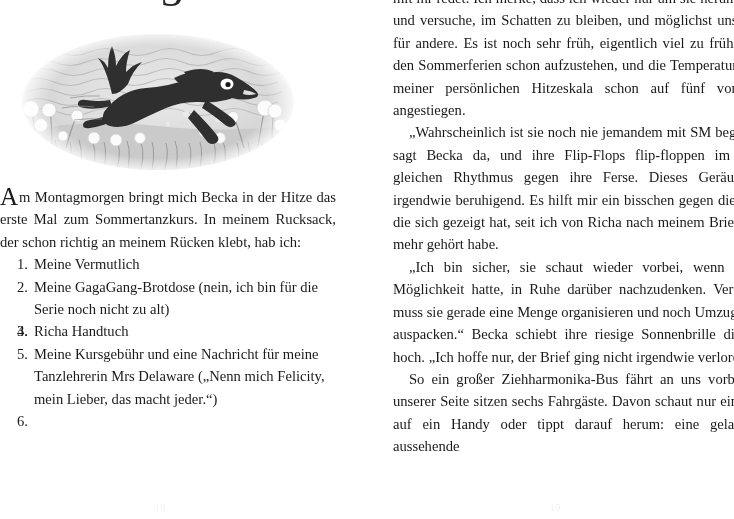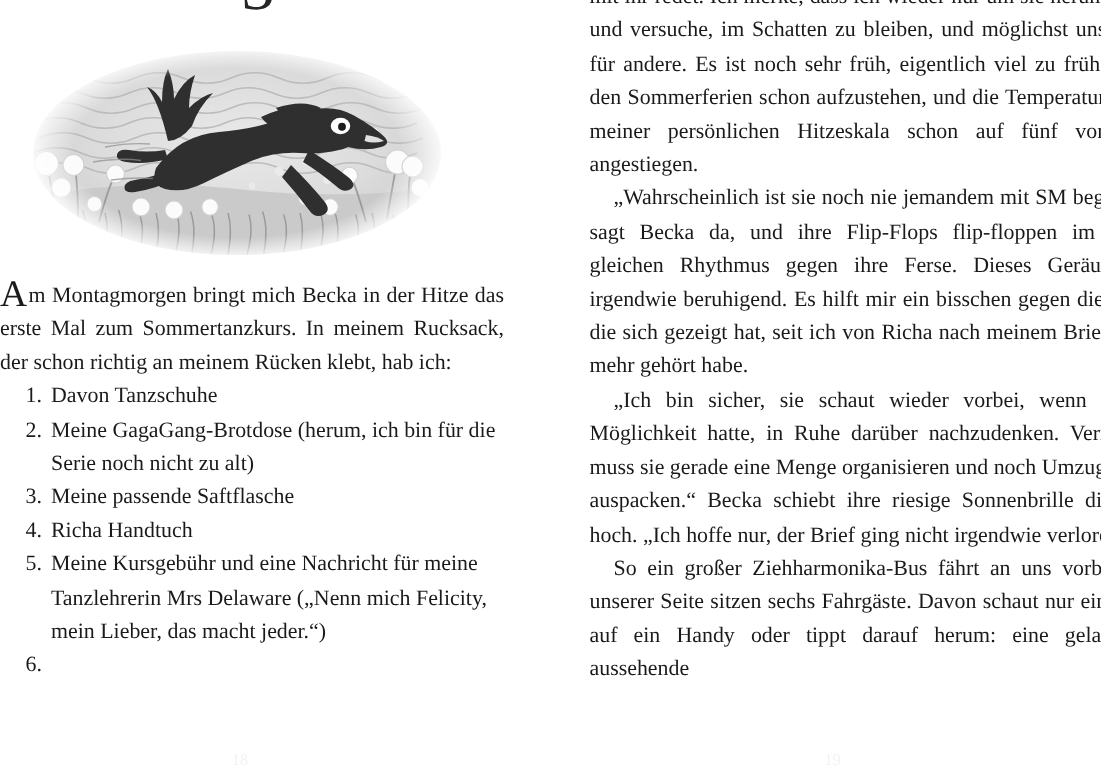--- a/index.html
+++ b/index.html
@@ -279,27 +279,27 @@
 
         <ellipse cx="150" cy="74" rx="140" ry="72" fill="url(#ovalfade)"></ellipse>
       </svg>
     </div>
 
     <div class="body-col-left">
       <p class="first-para"><span class="dropcap">A</span><span>m Montagmorgen bringt mich Becka in der Hitze das erste Mal zum Sommertanzkurs. In meinem Rucksack, der schon richtig an meinem Rücken klebt, hab ich:</span></p>
 
       <ol class="packlist">
         <li>
-          <span class="num">1.</span><span>Davon Tanzschuhe</span>
-        </li>
-        <li>
-          <span class="num">2.</span><span>Meine GagaGang-Brotdose (herum, ich bin für die Serie noch nicht zu alt)</span>
-        </li>
-        <li>
-          <span class="num">3.</span><span>Meine passende Saftflasche</span>
+          <span class="num">1.</span><span>Meine Vermutlich</span>
+        </li>
+        <li>
+          <span class="num">2.</span><span>Meine GagaGang-Brotdose (nein, ich bin für die Serie noch nicht zu alt)</span>
+        </li>
+        <li>
+          <span class="num">3.</span>
         </li>
         <li>
           <span class="num">4.</span><span>Richa Handtuch</span>
         </li>
         <li>
           <span class="num">5.</span><span>Meine Kursgebühr und eine Nachricht für meine Tanzlehrerin Mrs Delaware („Nenn mich Felicity, mein Lieber, das macht jeder.“)</span>
         </li>
         <li>
           <span class="num">6.</span>
         </li>

